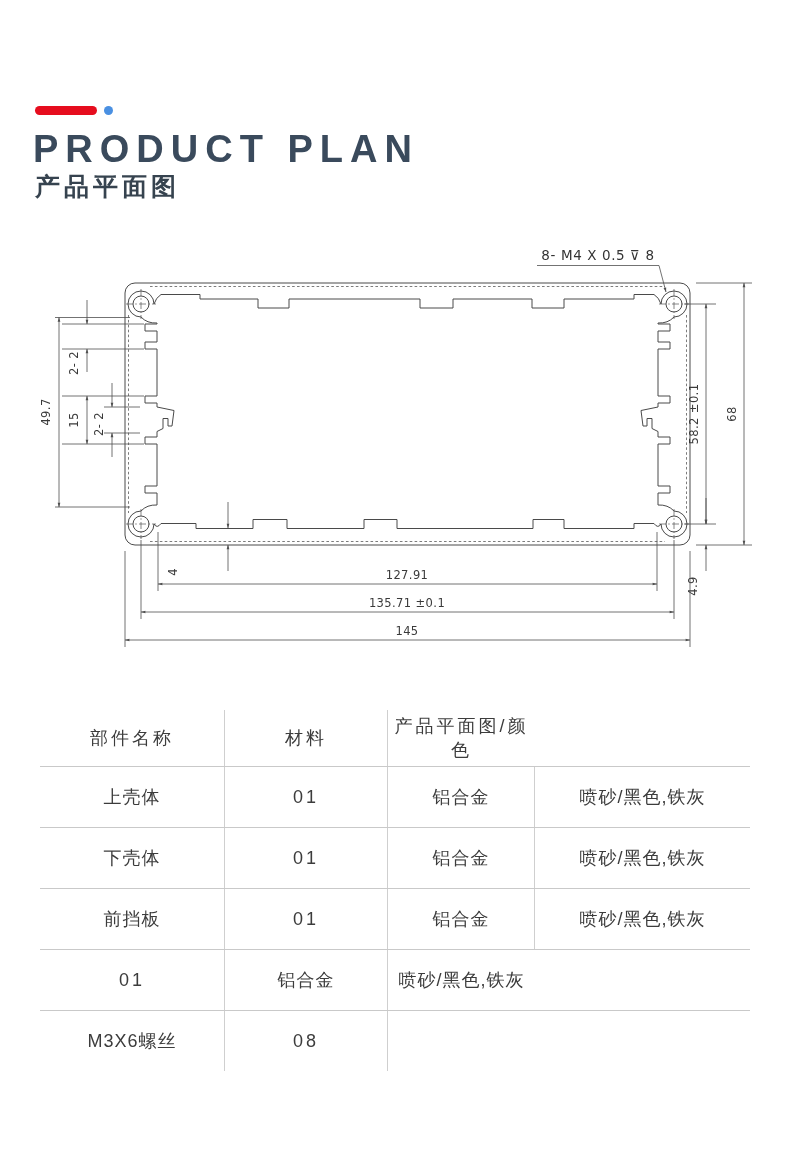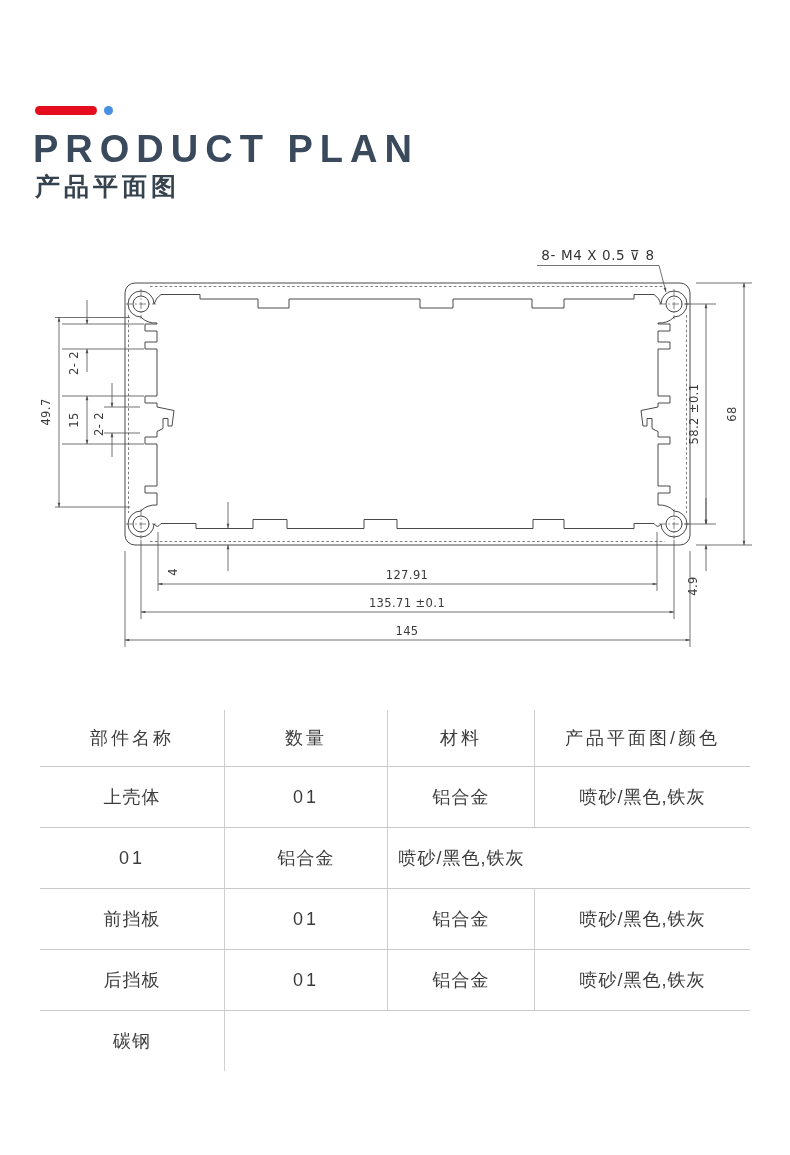--- a/index.html
+++ b/index.html
@@ -125,45 +125,45 @@
     <g>
       <text class="ctxt" x="598" y="40" text-anchor="middle">8- M4 X 0.5 ⊽ 8</text>
       <path class="dim" d="M537,45.5 H659"></path>
       <path class="dim" marker-end="url(#arw)" d="M659,45.5 L666,72"></path>
     </g>
   </svg>
 
   <div class="spec-table">
     <div class="t-row head">
       <div class="t-cell sep">部件名称</div>
-      <div class="t-cell sep">数量</div>
       <div class="t-cell sep">材料</div>
       <div class="t-cell">产品平面图/颜色</div>
     </div>
     <div class="t-row">
       <div class="t-cell sep">上壳体</div>
       <div class="t-cell sep num">01</div>
       <div class="t-cell sep">铝合金</div>
       <div class="t-cell">喷砂/黑色,铁灰</div>
     </div>
     <div class="t-row">
+      <div class="t-cell sep">下壳体</div>
       <div class="t-cell sep num">01</div>
       <div class="t-cell sep">铝合金</div>
       <div class="t-cell">喷砂/黑色,铁灰</div>
     </div>
     <div class="t-row">
       <div class="t-cell sep">前挡板</div>
       <div class="t-cell sep num">01</div>
       <div class="t-cell sep">铝合金</div>
       <div class="t-cell">喷砂/黑色,铁灰</div>
     </div>
     <div class="t-row">
-      <div class="t-cell sep">后挡板</div>
       <div class="t-cell sep num">01</div>
       <div class="t-cell sep">铝合金</div>
       <div class="t-cell">喷砂/黑色,铁灰</div>
     </div>
     <div class="t-row last">
-      <div class="t-cell sep">碳钢</div>
+      <div class="t-cell sep">M3X6螺丝</div>
+      <div class="t-cell sep num">08</div>
     </div>
   </div>
 
 </div>
 
 </body></html>

